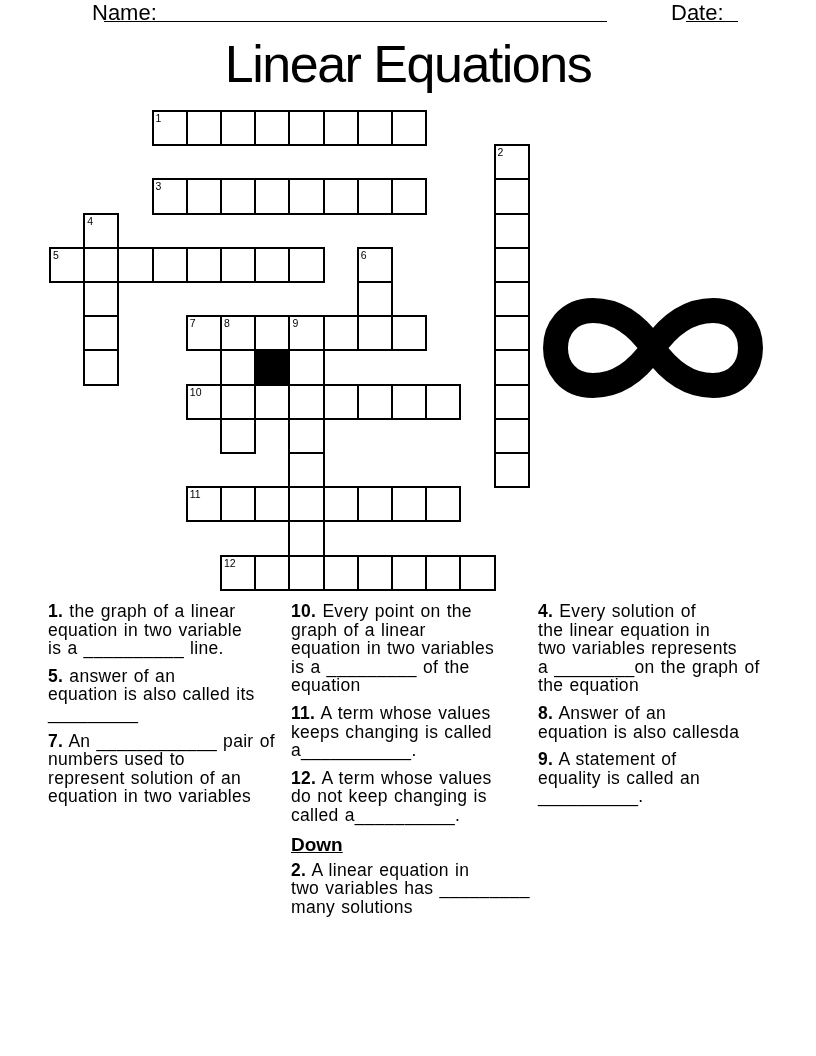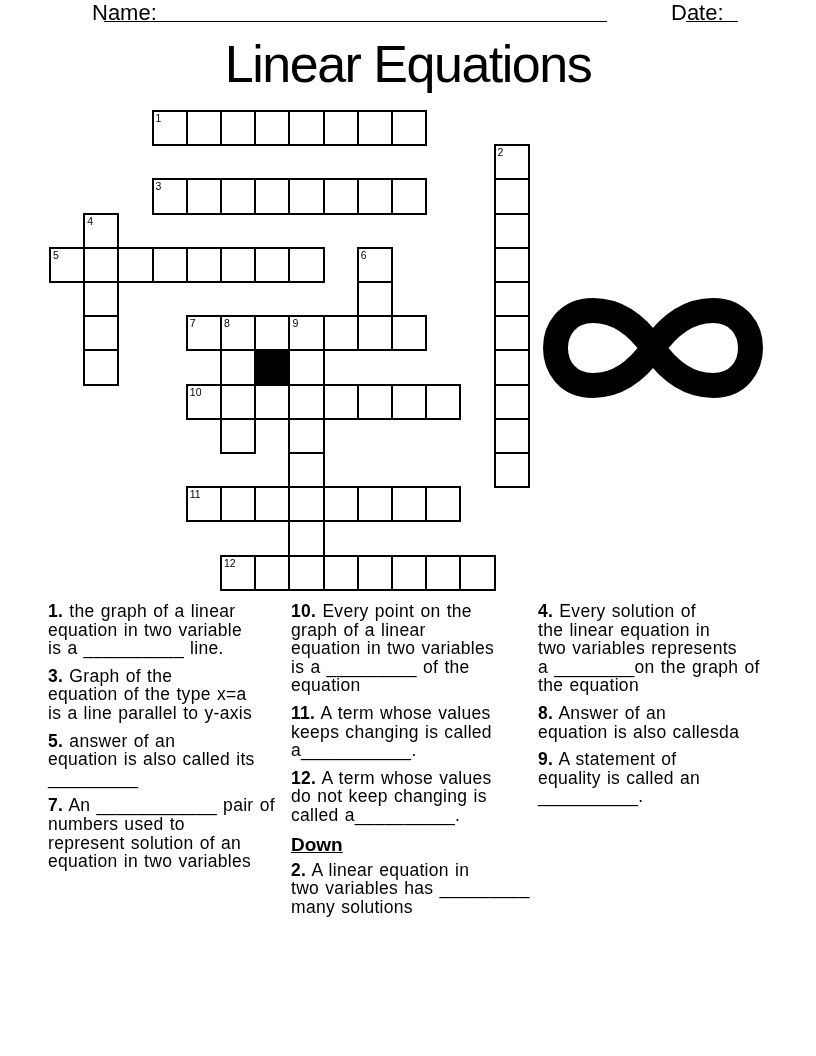--- a/index.html
+++ b/index.html
@@ -147,23 +147,20 @@
              C12.5,32 24,12.5 50,12.5 C72,12.5 92,24 110,50
              C128,76 148,87.5 170,87.5 C196,87.5 207.5,68 207.5,50
              C207.5,32 196,12.5 170,12.5 C148,12.5 128,24 110,50 Z" fill="none" stroke="#000000" stroke-width="25"></path>
   </svg>
 
   <div class="clues">
     <div class="clue-col" style="left:0px">
         <div class="clue"><b class="clue-number">1.</b><span class="clue-text"> the graph of a linear
 equation in two variable
 is a __________ line.</span></div>
-        <div class="clue"><b class="clue-number">3.</b><span class="clue-text"> Graph of the
-equation of the type x=a
-is a line parallel to y-axis</span></div>
         <div class="clue"><b class="clue-number">5.</b><span class="clue-text"> answer of an
 equation is also called its
 _________</span></div>
         <div class="clue"><b class="clue-number">7.</b><span class="clue-text"> An ____________ pair of
 numbers used to
 represent solution of an
 equation in two variables</span></div>
       </div>
     <div class="clue-col" style="left:243px">
         <div class="clue"><b class="clue-number">10.</b><span class="clue-text"> Every point on the

